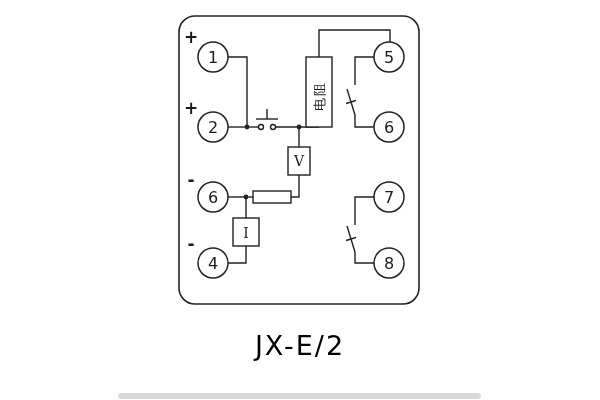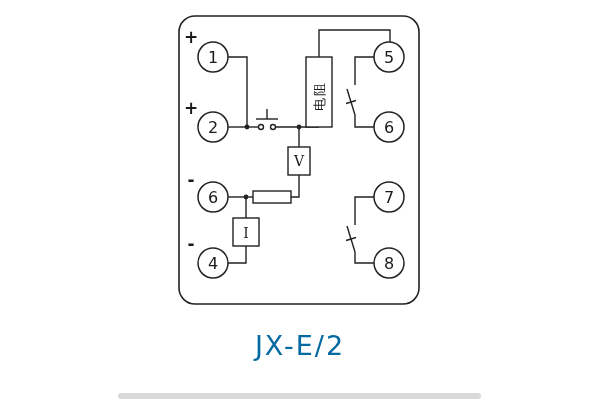--- a/index.html
+++ b/index.html
@@ -10,21 +10,21 @@
     font-family:"DejaVu Sans","Liberation Sans",sans-serif;
     overflow:hidden;
   }
   .stage svg{position:absolute;left:0;top:0;}
   .diagram-title{
     position:absolute;
     left:0;top:330px;width:600px;
     text-align:center;
     font-size:27px;
     letter-spacing:2px;
-    color:#0369a1;
+    color:#000000;
     font-family:"DejaVu Sans","Liberation Sans",sans-serif;
   }
   .bottom-divider{
     position:absolute;
     left:118px;top:393px;
     width:363px;height:6px;
     background:#d9d9d9;
     border-radius:3px;
   }
   text{fill:#1a1a1a;}

